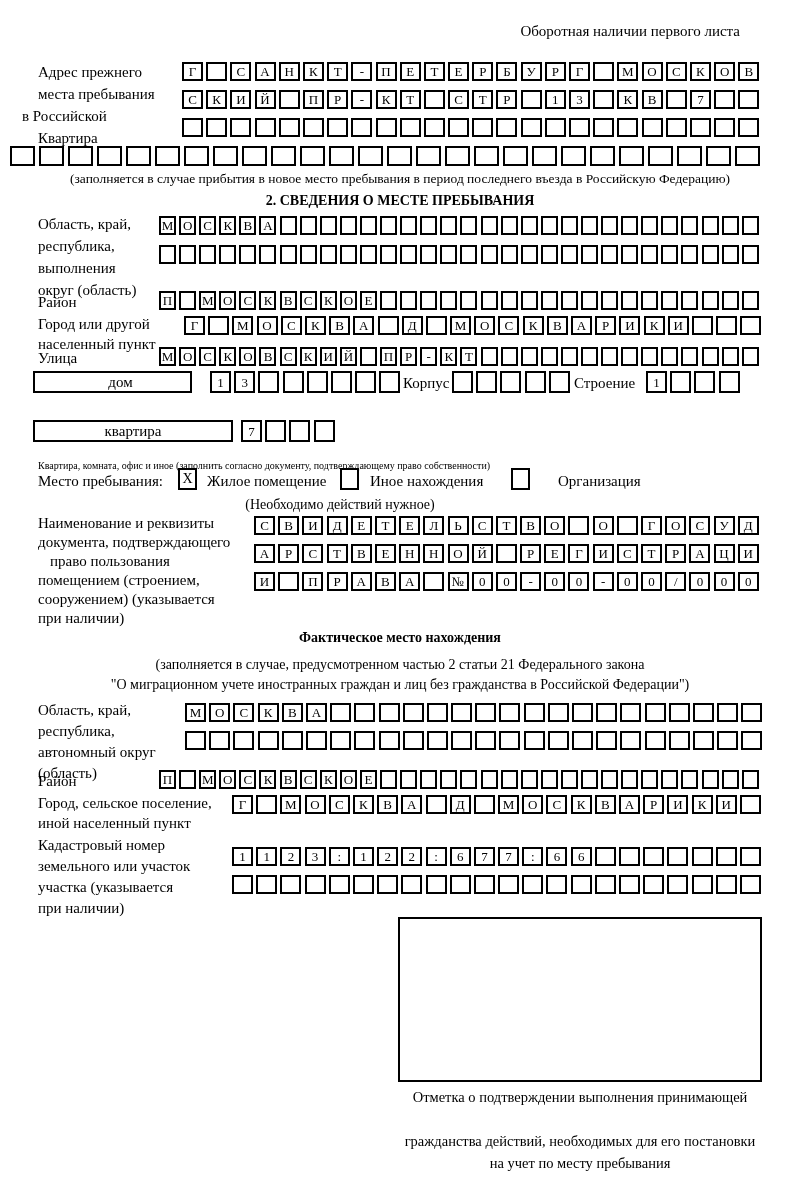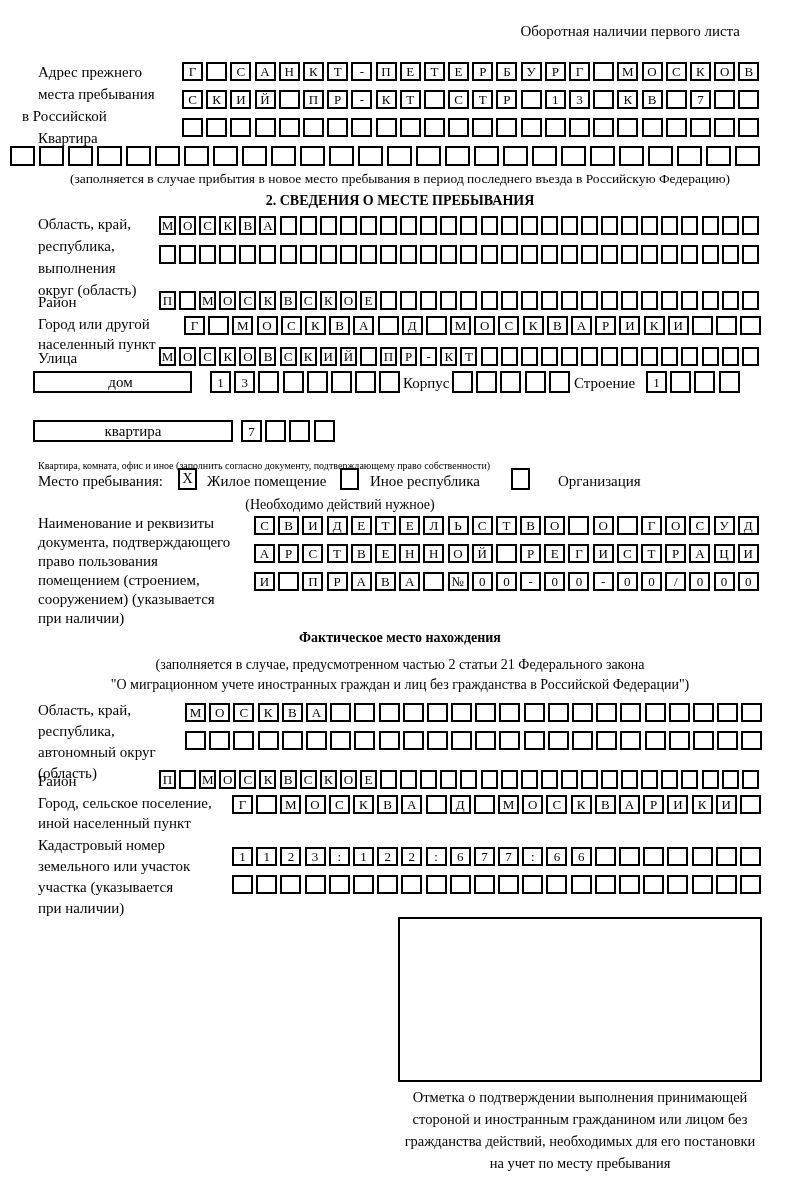--- a/index.html
+++ b/index.html
@@ -356,28 +356,28 @@
       <span class="cell"></span>
       <span class="cell"></span>
     </div>
 
   <div class="abs" style="left:38px;top:460px;font-size:10px;">Квартира, комната, офис и иное (заполнить согласно документу, подтверждающему право собственности)</div>
 
   <div class="abs lbl" style="left:38px;top:472px;">Место пребывания:</div>
   <div class="checkbox" style="left:178px;top:468px;">X</div>
   <div class="abs lbl" style="left:207px;top:472px;">Жилое помещение</div>
   <div class="checkbox" style="left:340px;top:468px;"></div>
-  <div class="abs lbl" style="left:370px;top:472px;">Иное республика</div>
+  <div class="abs lbl" style="left:370px;top:472px;">Иное нахождения</div>
   <div class="checkbox" style="left:511px;top:468px;"></div>
   <div class="abs lbl" style="left:558px;top:472px;">Организация</div>
   <div class="abs" style="left:240px;top:497px;width:200px;text-align:center;font-size:14px;">(Необходимо действий нужное)</div>
 
   <div class="abs lbl" style="left:38px;top:514px;">Наименование и реквизиты</div>
   <div class="abs lbl" style="left:38px;top:533px;">документа, подтверждающего</div>
-  <div class="abs lbl" style="left:38px;top:552px;">право пользования</div>
+  <div class="abs lbl" style="left:50px;top:552px;">право пользования</div>
   <div class="abs lbl" style="left:38px;top:571px;">помещением (строением,</div>
   <div class="abs lbl" style="left:38px;top:590px;">сооружением) (указывается</div>
   <div class="abs lbl" style="left:38px;top:609px;">при наличии)</div>
   <div class="cells lg" style="left:254px;top:516px;">
       <span class="cell">С</span>
       <span class="cell">В</span>
       <span class="cell">И</span>
       <span class="cell">Д</span>
       <span class="cell">Е</span>
       <span class="cell">Т</span>
@@ -614,17 +614,16 @@
       <span class="cell"></span>
       <span class="cell"></span>
       <span class="cell"></span>
       <span class="cell"></span>
       <span class="cell"></span>
       <span class="cell"></span>
     </div>
 
   <div class="bigbox" style="left:398px;top:917px;width:364px;height:165px;"></div>
   <div class="abs" style="left:388px;top:1089px;width:384px;text-align:center;font-size:14.5px;">Отметка о подтверждении выполнения принимающей</div>
-  <div class="abs" style="left:388px;top:1111px;width:384px;text-align:center;font-size:14.5px;">стороной и иностранным гражданином или лицом без</div>
   <div class="abs" style="left:388px;top:1155px;width:384px;text-align:center;font-size:14.5px;">на учет по месту пребывания</div>
   <div class="abs" style="left:388px;top:1133px;width:384px;text-align:center;font-size:14.5px;">гражданства действий, необходимых для его постановки</div>
 
 </div>
 
 </body></html>

